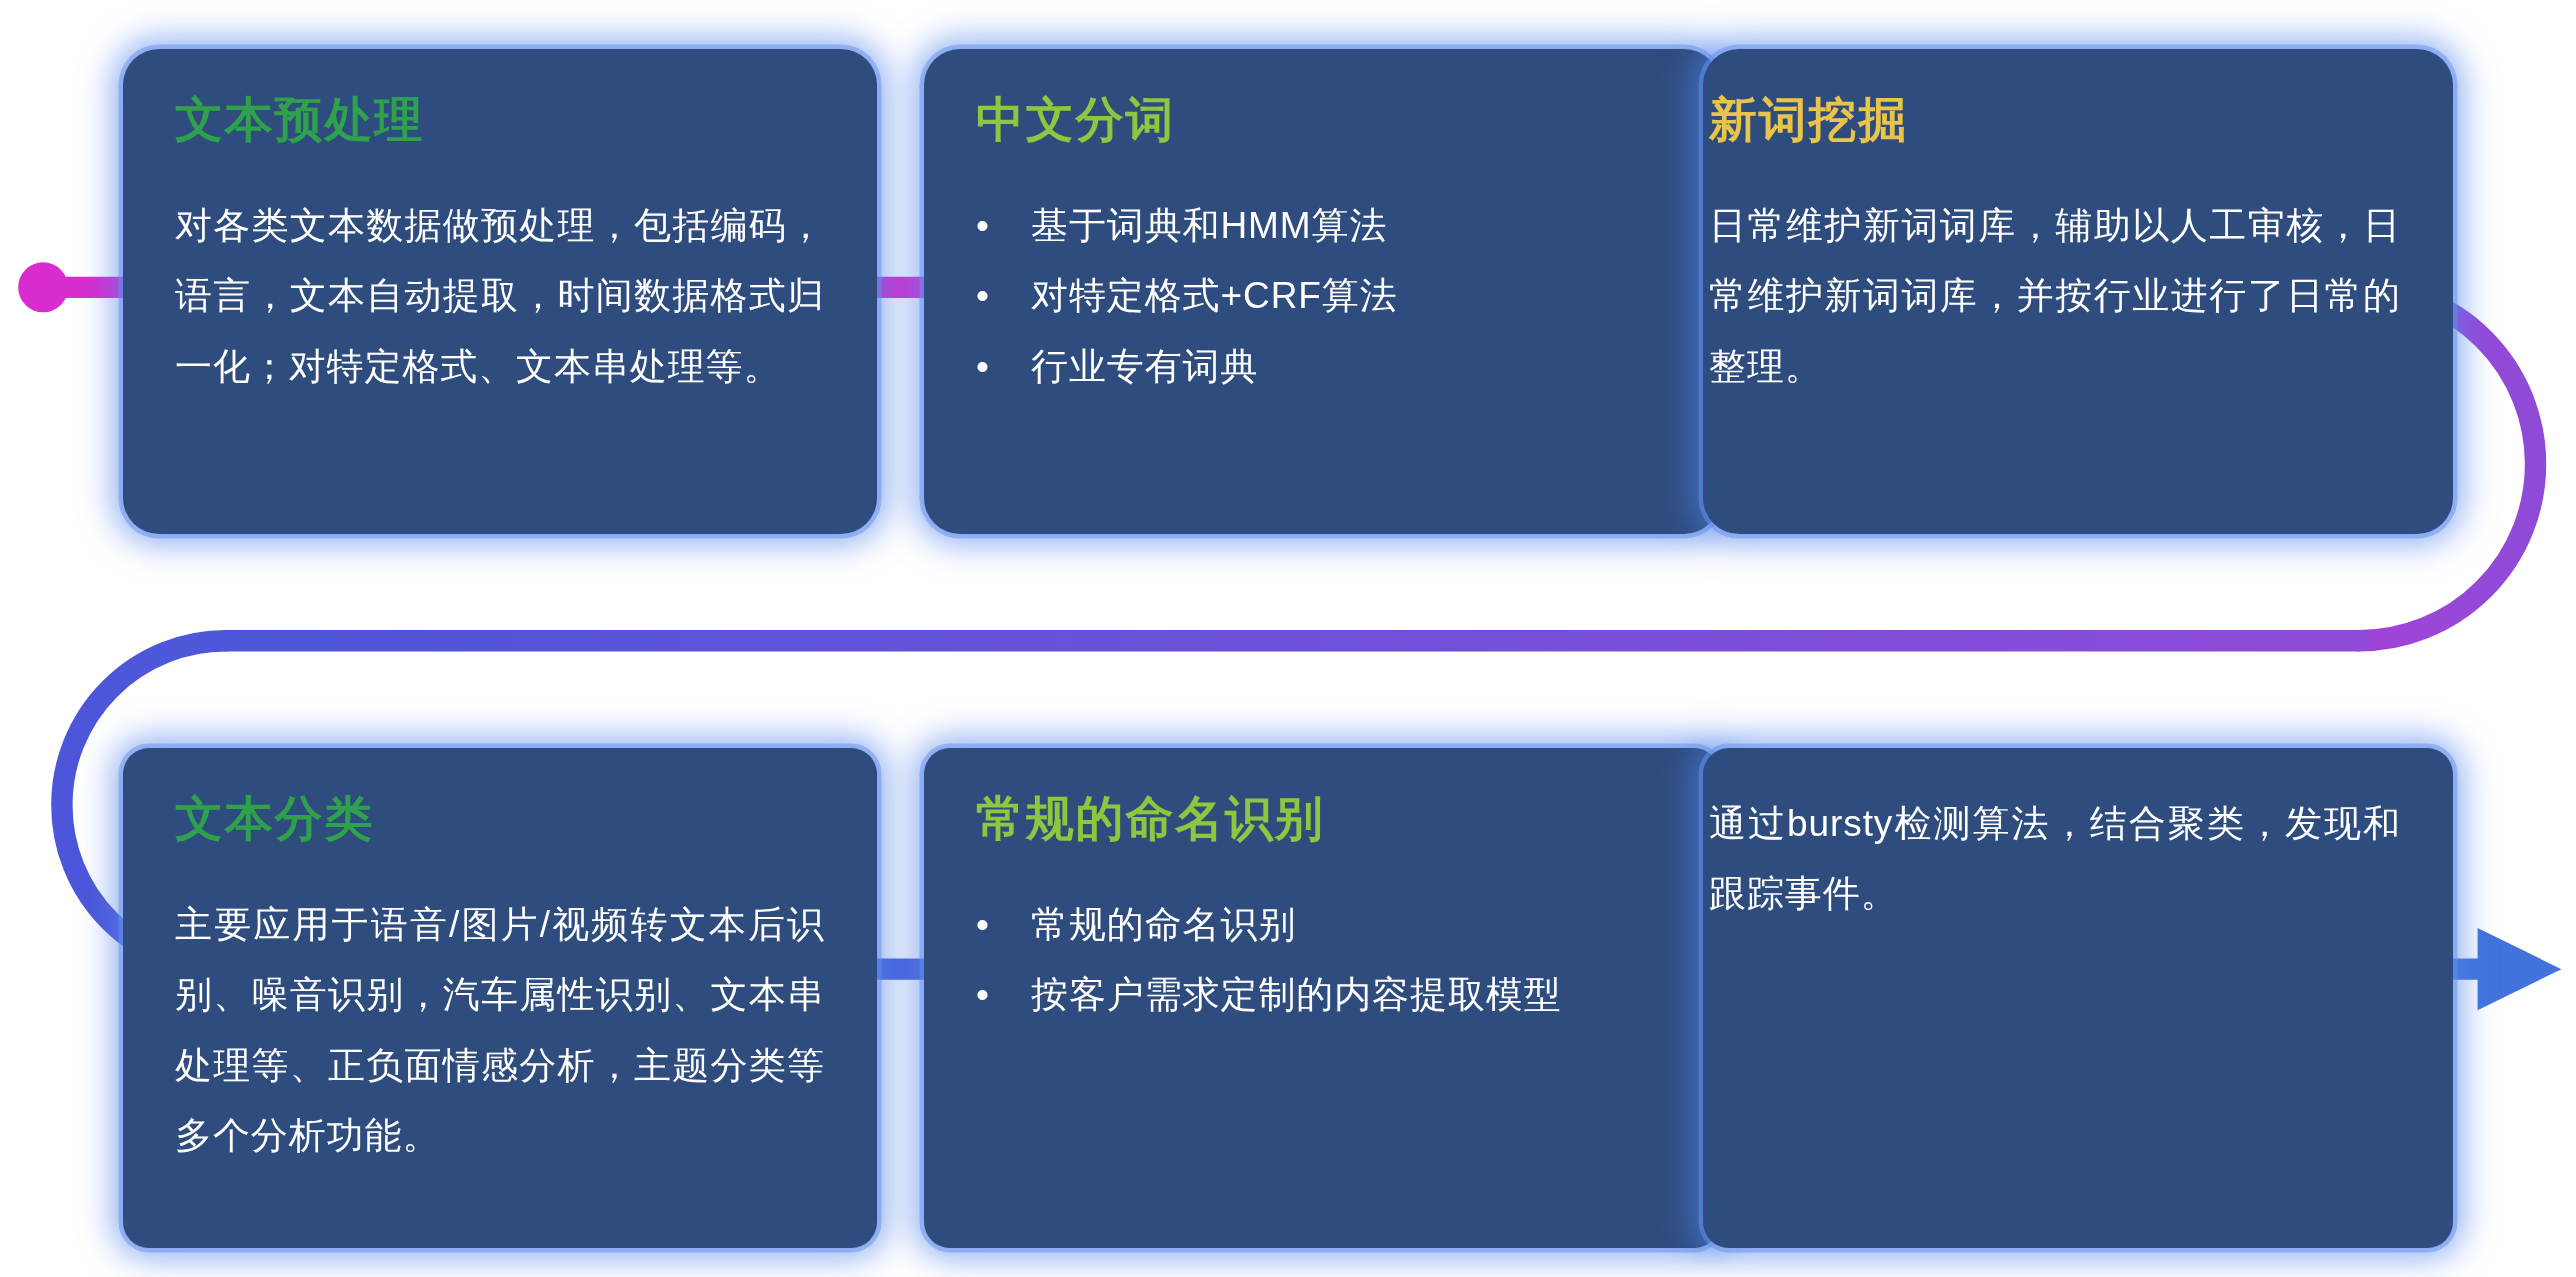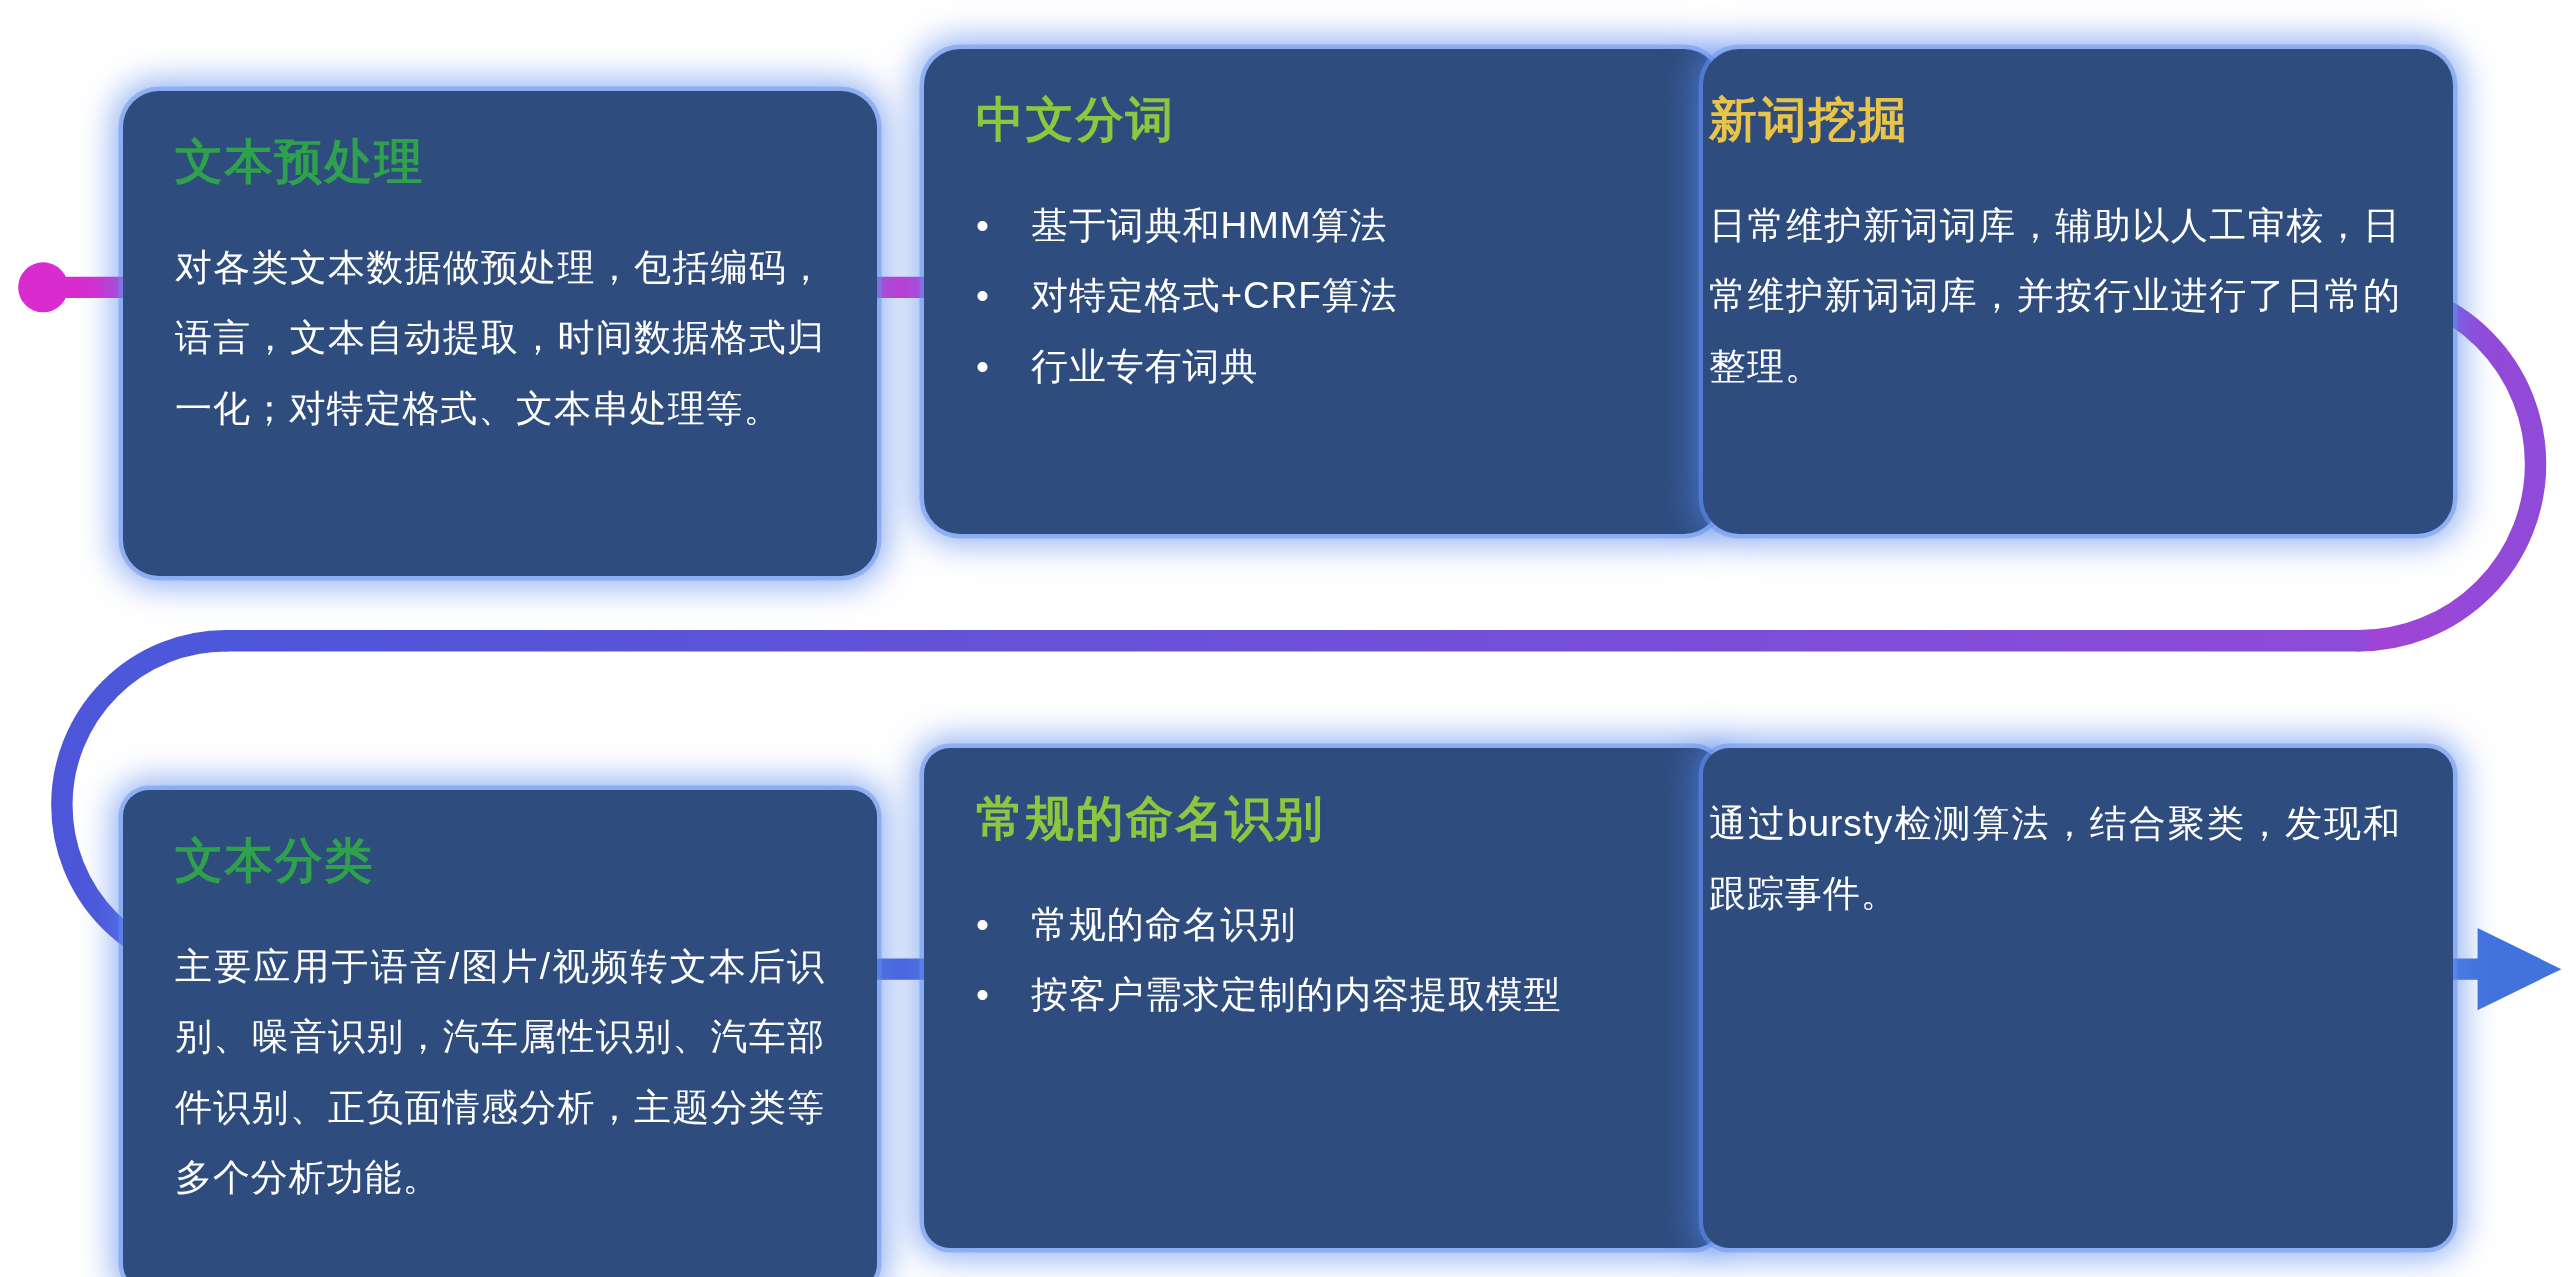--- a/index.html
+++ b/index.html
@@ -33,21 +33,21 @@
 
   .card {
     position: absolute;
     background: var(--card-bg);
     border-radius: 36px;
     padding: 41px 52px 36px 52px;
     box-shadow: 0 0 0 4.5px rgba(99,146,238,0.50), 0 0 32px 10.7px rgba(84,132,236,0.62);
   }
   .row1 { top: 49px;  height: 485px; }
   .row2 { top: 748px; height: 500px; border-radius: 26px; }
-  .col1 { left: 123px;  width: 754px; margin-top: 42px; }
+  .col1 { left: 123px;  width: 754px; }
   .col2 { left: 924px; width: 796px; }
   .col3 { left: 1703px; width: 750px; padding-left: 6px; }
 
   .card-title {
     font-size: 48px;
     font-weight: bold;
     letter-spacing: 1.8px;
     line-height: 1.25;
     margin-bottom: 41px;
   }
@@ -124,21 +124,21 @@
     </ul>
   </section>
 
   <section class="card row1 col3">
     <h2 class="card-title t-yellow">新词挖掘</h2>
     <p class="card-body">日常维护新词词库，辅助以人工审核，日常维护新词词库，并按行业进行了日常的整理。</p>
   </section>
 
   <section class="card row2 col1">
     <h2 class="card-title t-green">文本分类</h2>
-    <p class="card-body">主要应用于语音/图片/视频转文本后识别、噪音识别，汽车属性识别、汽车部件识别、正负面情感分析，主题分类等多个分析功能。</p>
+    <p class="card-body">主要应用于语音/图片/视频转文本后识别、噪音识别，汽车属性识别、文本串处理等、正负面情感分析，主题分类等多个分析功能。</p>
   </section>
 
   <section class="card row2 col2">
     <h2 class="card-title t-lime">常规的命名识别</h2>
     <ul class="card-bullets">
       <li class="bullet">
         <span class="bullet-dot">•</span>
         <span class="bullet-text">常规的命名识别</span>
       </li>
       <li class="bullet">

